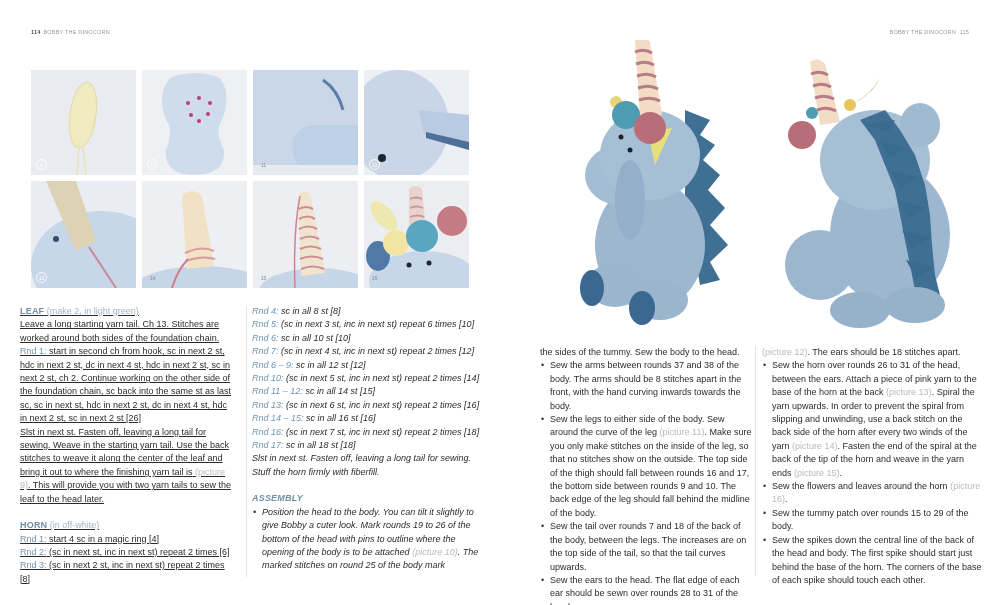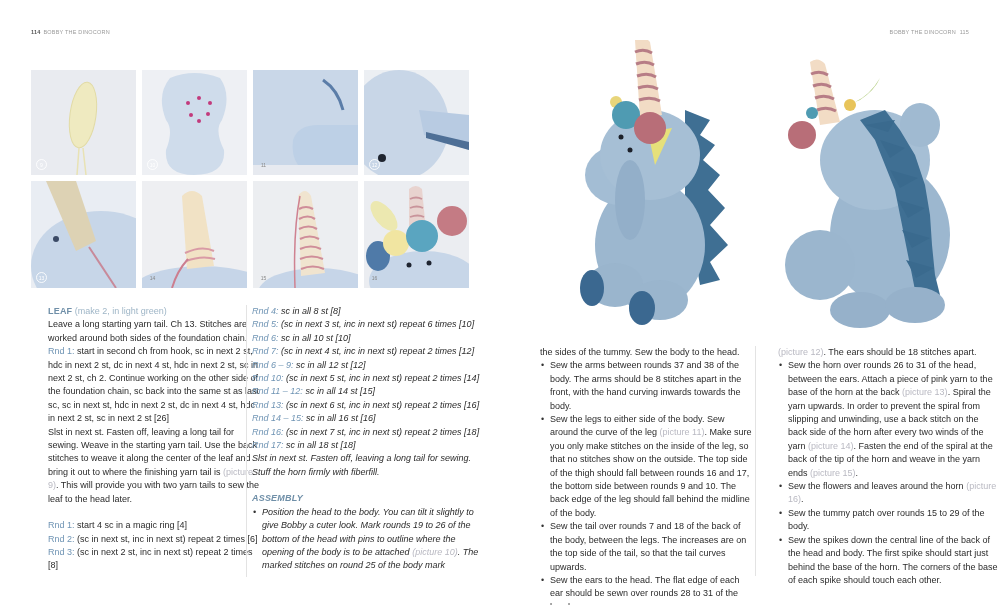--- a/index.html
+++ b/index.html
@@ -130,26 +130,27 @@
           <circle cx="32" cy="62" r="13" fill="#f1e5a1"></circle>
           <circle cx="58" cy="55" r="16" fill="#5aa5c0"></circle>
           <circle cx="88" cy="40" r="15" fill="#c47b84"></circle>
           <circle cx="45" cy="84" r="2.5" fill="#1e2430"></circle>
           <circle cx="65" cy="82" r="2.5" fill="#1e2430"></circle>
         </svg>
       <span class="num plain">16</span>
     </div>
   </div>
 
-  <div class="col txt" style="left:48px; top:305px; width:212px;">
+  <div class="col txt" style="left:20px; top:305px; width:212px;text-decoration:underline;">
     <p><span class="h">LEAF</span> <span class="hsub">(make 2, in light green)</span></p>
     <p>Leave a long starting yarn tail. Ch 13. Stitches are worked around both sides of the foundation chain.</p>
     <p><span class="rnd">Rnd 1:</span> <span>start in second ch from hook, sc in next 2 st, hdc in next 2 st, dc in next 4 st, hdc in next 2 st, sc in next 2 st, ch 2. Continue working on the other side of the foundation chain, sc back into the same st as last sc, sc in next st, hdc in next 2 st, dc in next 4 st, hdc in next 2 st, sc in next 2 st [26]</span></p>
     <p><span>Slst in next st. Fasten off, leaving a long tail for sewing. Weave in the starting yarn tail. Use the back stitches to weave it along the center of the leaf and bring it out to where the finishing yarn tail is</span> <span class="ref">(picture 9)</span><span>. This will provide you with two yarn tails to sew the leaf to the head later.</span></p>
     <p style="height:13px;"></p>
+    <p><span class="h">HORN</span> <span class="hsub">(in off-white)</span></p>
     <p><span class="rnd">Rnd 1:</span> <span>start 4 sc in a magic ring [4]</span></p>
     <p><span class="rnd">Rnd 2:</span> <span>(sc in next st, inc in next st) repeat 2 times [6]</span></p>
     <p><span class="rnd">Rnd 3:</span> <span>(sc in next 2 st, inc in next st) repeat 2 times [8]</span></p>
   </div>
 
   <div class="divider" style="left:246px; top:305px; height:272px;"></div>
 
   <div class="col txt" style="left:252px; top:305px; width:236px;font-style:italic;">
     <p><span class="rnd">Rnd 4:</span> <span>sc in all 8 st [8]</span></p>
     <p><span class="rnd">Rnd 5:</span> <span>(sc in next 3 st, inc in next st) repeat 6 times [10]</span></p>
@@ -235,21 +236,21 @@
   <ul>
     <li><span>Sew the arms between rounds 37 and 38 of the body. The arms should be 8 stitches apart in the front, with the hand curving inwards towards the body.</span></li>
     <li><span>Sew the legs to either side of the body. Sew around the curve of the leg</span> <span class="ref">(picture 11)</span><span>. Make sure you only make stitches on the inside of the leg, so that no stitches show on the outside. The top side of the thigh should fall between rounds 16 and 17, the bottom side between rounds 9 and 10. The back edge of the leg should fall behind the midline of the body.</span></li>
     <li><span>Sew the tail over rounds 7 and 18 of the back of the body, between the legs. The increases are on the top side of the tail, so that the tail curves upwards.</span></li>
     <li><span>Sew the ears to the head. The flat edge of each ear should be sewn over rounds 28 to 31 of the head</span></li>
   </ul>
 </div>
 
 <div class="divider" style="left:755px; top:346px; height:230px;"></div>
 
-<div class="col txt" style="left:778px; top:346px; width:220px;">
+<div class="col txt" style="left:762px; top:346px; width:220px;">
   <p><span class="ref">(picture 12)</span><span>. The ears should be 18 stitches apart.</span></p>
   <ul>
     <li><span>Sew the horn over rounds 26 to 31 of the head, between the ears. Attach a piece of pink yarn to the base of the horn at the back</span> <span class="ref">(picture 13)</span><span>. Spiral the yarn upwards. In order to prevent the spiral from slipping and unwinding, use a back stitch on the back side of the horn after every two winds of the yarn</span> <span class="ref">(picture 14)</span><span>. Fasten the end of the spiral at the back of the tip of the horn and weave in the yarn ends</span> <span class="ref">(picture 15)</span><span>.</span></li>
     <li><span>Sew the flowers and leaves around the horn</span> <span class="ref">(picture 16)</span><span>.</span></li>
     <li><span>Sew the tummy patch over rounds 15 to 29 of the body.</span></li>
     <li><span>Sew the spikes down the central line of the back of the head and body. The first spike should start just behind the base of the horn. The corners of the base of each spike should touch each other.</span></li>
   </ul>
 </div>
 
 </body></html>

